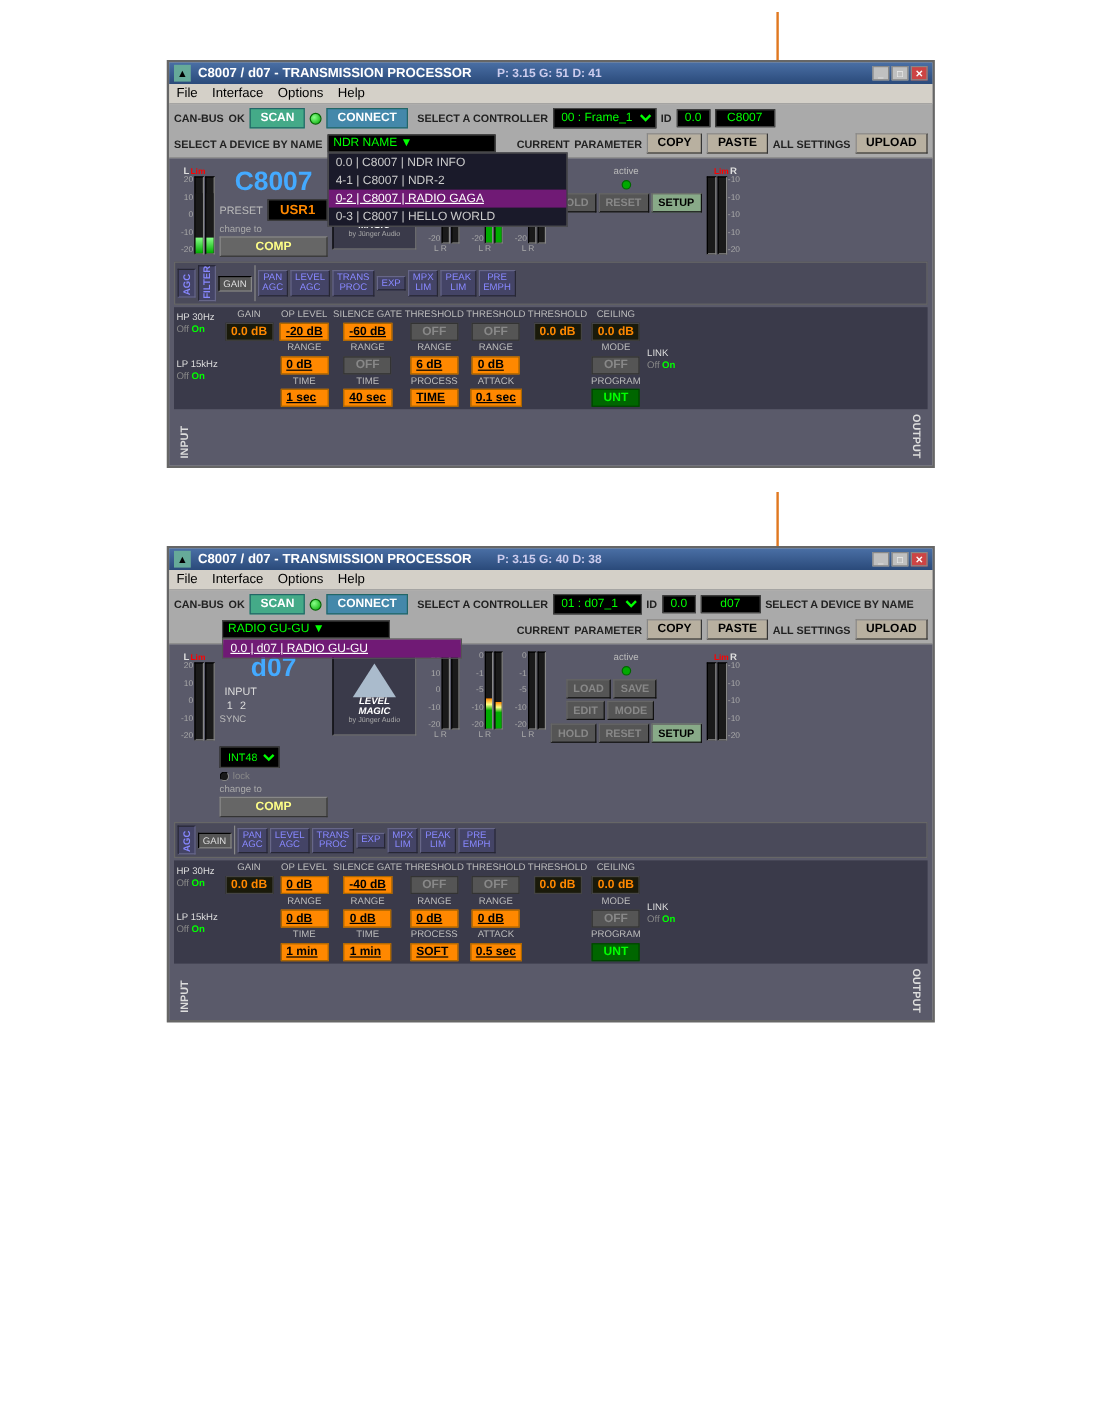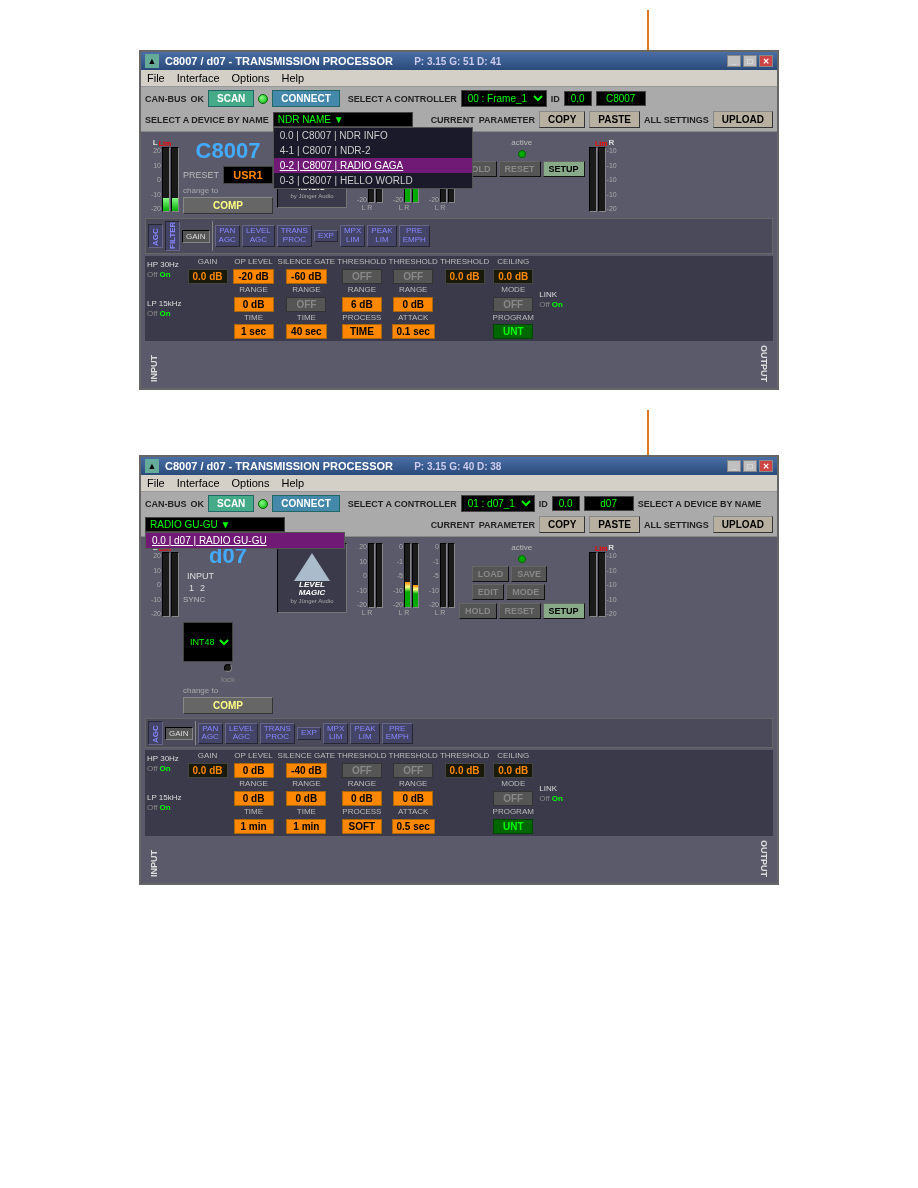--- a/index.html
+++ b/index.html
@@ -218,22 +218,22 @@
       text-align: center;
       line-height: 1.1;
     }
     .ctrl-value {
       background: #f80;
       color: #000;
       font-size: 10px;
       font-weight: bold;
       padding: 1px 4px;
       min-width: 40px;
-      text-align: center;
       border: 1px solid #a60;
+      text-decoration: underline;
     }
     .ctrl-value-off {
       background: #555;
       color: #888;
       font-size: 10px;
       font-weight: bold;
       padding: 1px 4px;
       min-width: 40px;
       text-align: center;
       border: 1px solid #333;
@@ -316,21 +316,21 @@
       min-width: 50px;
       text-align: center;
     }
 
     
     .sync-select {
       background: #000;
       color: #0f0;
       border: 1px solid #444;
       font-size: 9px;
-      padding: 13px 2px;
+      padding: 2px 2px;
       width: 50px;
     }
 
     
     .action-btns {
       display: flex;
       gap: 2px;
       align-items: center;
     }
 
@@ -698,21 +698,21 @@
       <button class="btn-connect">CONNECT</button>
       <span class="tp-label-sm" style="margin-left: 4px;">SELECT A CONTROLLER</span>
       <select class="tp-select">
         <option>01 : d07_1</option>
       </select>
       <span class="tp-label-sm">ID</span>
       <span class="id-box">0.0</span>
       <span class="type-box">d07</span>
       <span class="tp-label-sm">SELECT A DEVICE BY NAME</span>
 
-      <div style="position: relative; display: inline-block;">
+      <div style="position: relative; display: inline-block; margin-left: 40px;">
         <div style="background: #000; color: #0f0; border: 1px solid #444; padding: 1px 4px; font-size: 10px; min-width: 140px; cursor: pointer;">
           <span>RADIO GU-GU</span> ▼
         </div>
 
         <div style="position: absolute; top: 100%; left: 0; background: #1a1a2a; border: 1px solid #555; z-index: 100; min-width: 200px;">
           <div class="dropdown-item highlighted">0.0 | d07 | RADIO GU-GU</div>
         </div>
       </div>
 
       <span style="flex: 1;"></span>
@@ -758,21 +758,21 @@
             <span style="color: #ddd; font-size: 9px;">1</span>
             <span style="color: #ddd; font-size: 9px;">2</span>
           </div>
 
           <div style="display: flex; flex-direction: column; gap: 18px;">
             <span style="color: #bbb; font-size: 8px;">SYNC</span>
             <select class="sync-select">
               <option>INT48</option>
             </select>
           </div>
-          <div style="display: flex; gap: 3px; align-items: center; flex-direction: column;">
+          <div style="display: flex; gap: 3px; align-items: center;">
             <div style="width: 8px; height: 8px; border-radius: 50%; background: #1a1a1a; border: 1px inset #333;"></div>
             <span style="color: #888; font-size: 8px;">lock</span>
           </div>
 
           <span class="change-to-label">change to</span>
           <button class="btn-comp">COMP</button>
         </div>
 
         <div class="level-magic-box" style="width: 70px; height: 70px;">
           <div style="width: 0; height: 0; border-left: 18px solid transparent; border-right: 18px solid transparent; border-bottom: 28px solid #aabbcc;"></div>

